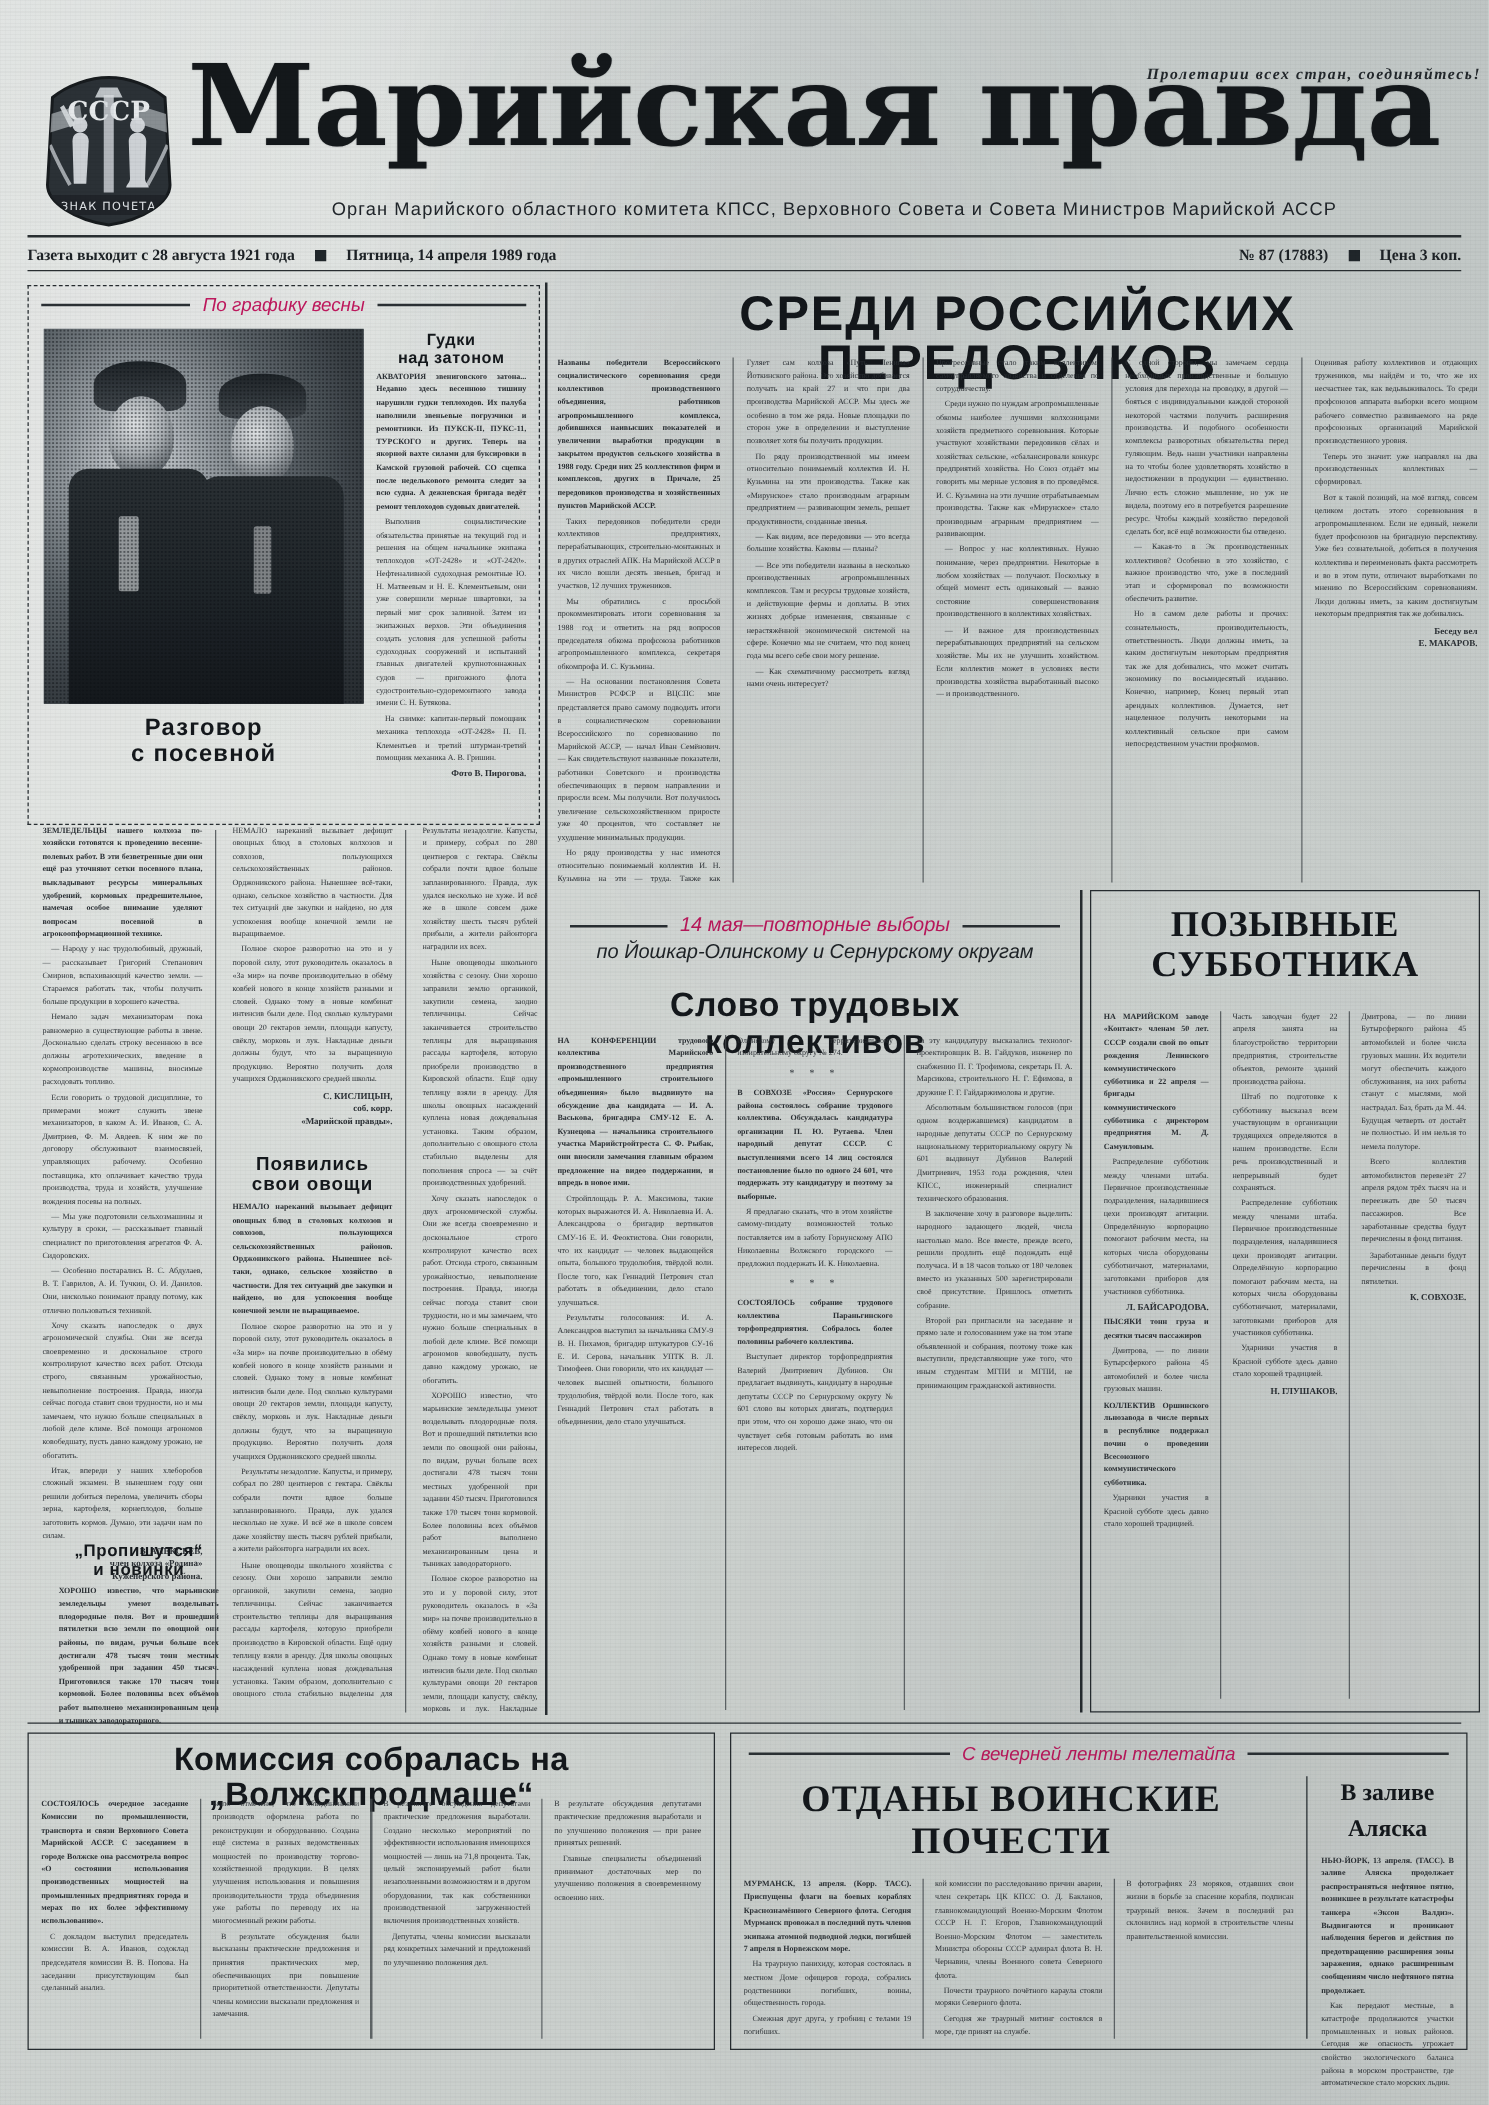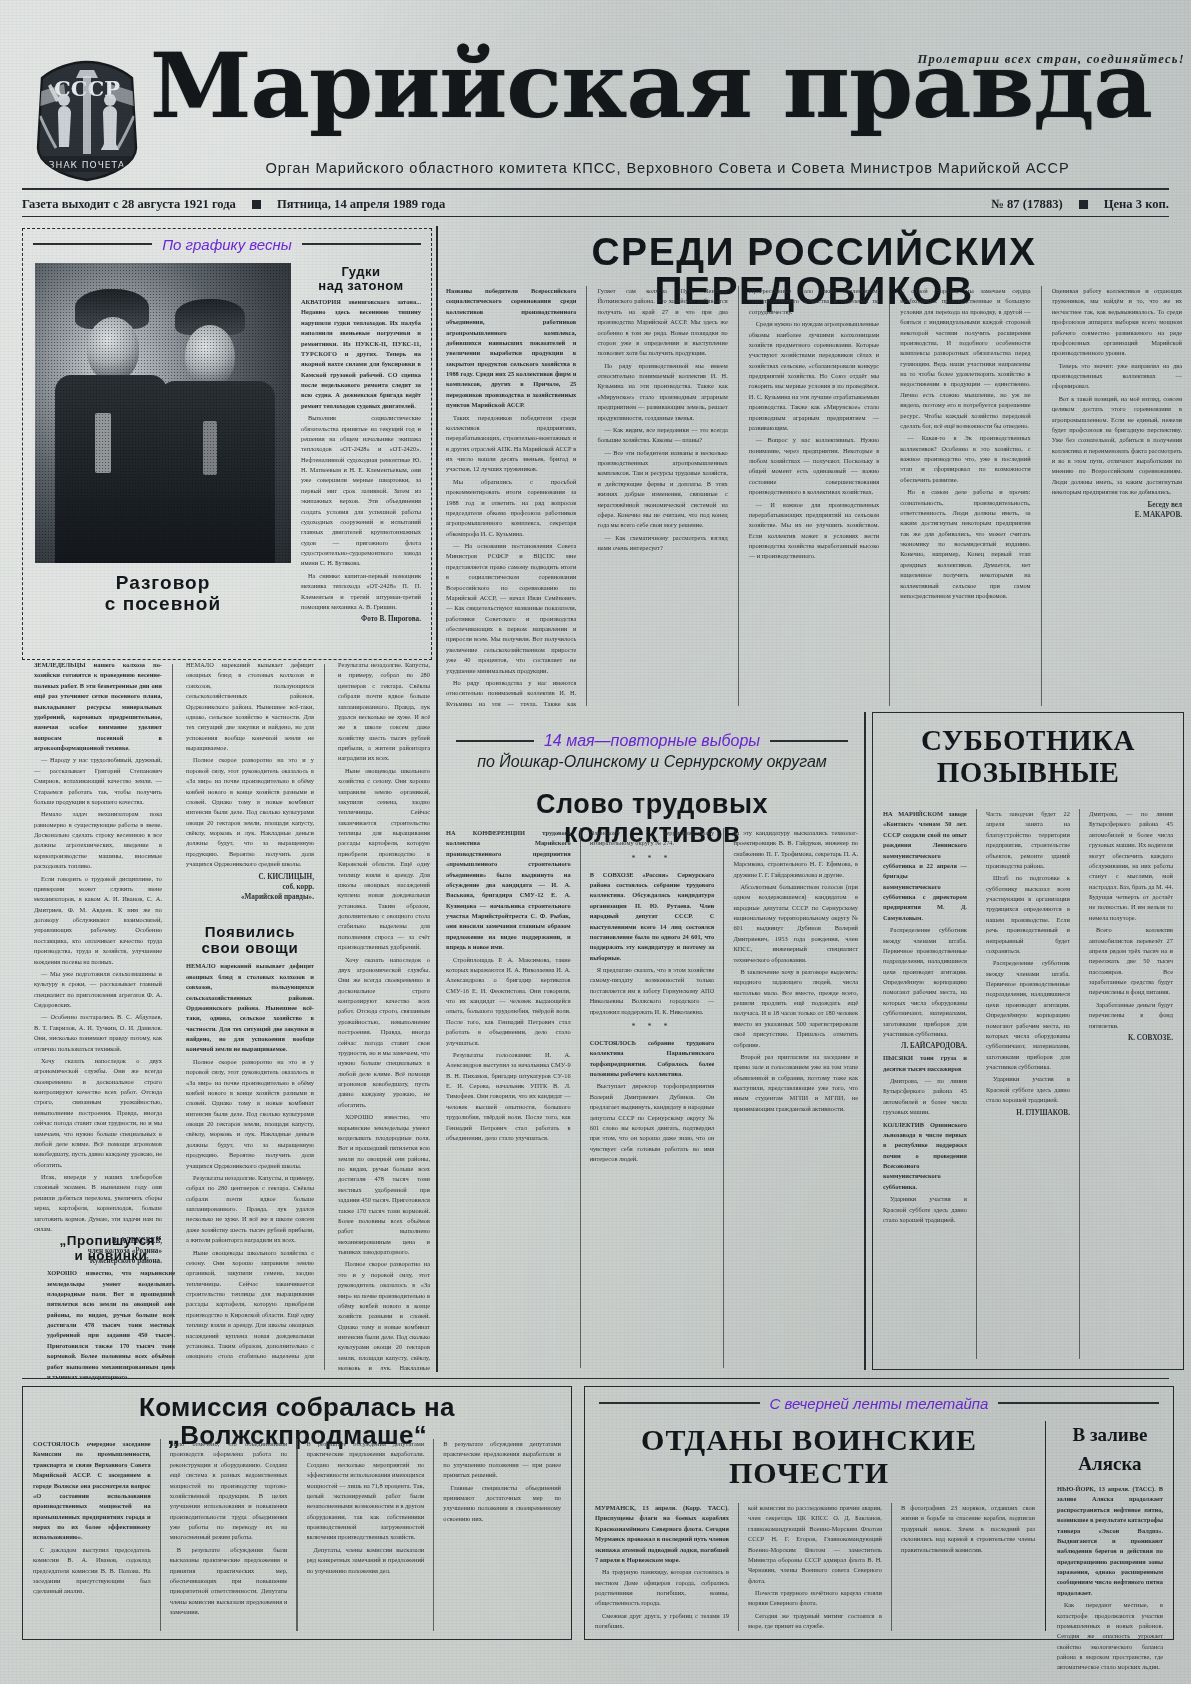--- a/index.html
+++ b/index.html
@@ -95,21 +95,21 @@
   .block{position:absolute;}
   .framed{
     border:1.6px solid #262c30;
     background:rgba(255,255,255,.035);
   }
   .framed.dotted{border-style:dashed;}
 
   .kicker{
     position:relative;text-align:center;
     font-family:"Liberation Sans", sans-serif;
-    font-style:italic;font-size:15px;color:#6d28d9;
+    font-style:italic;font-size:15px;color:#be185d;
     padding:0 10px;display:flex;align-items:center;gap:10px;justify-content:center;
   }
   .kicker .ln{flex:1;height:1.5px;background:#2a3034;}
   .kicker .kx{white-space:nowrap;}
 
   .hl-sans{
     font-family:"Liberation Sans", sans-serif;
     font-weight:700;color:#14181c;text-align:center;line-height:1.08;
     letter-spacing:.5px;
   }
@@ -402,22 +402,22 @@
         <p>В заключение хочу в разговоре выделить: народного задающего людей, числа настолько мало. Все вместе, прежде всего, решили продлить ещё подождать ещё получаса. И в 18 часов только от 180 человек вместо из указанных 500 зарегистрировали своё присутствие. Пришлось отметить собрание.</p>
         <p>Второй раз пригласили на заседание и прямо зале и голосованием уже на том этапе объявленной и собрания, поэтому тоже как выступили, представляющие уже того, что иным студентам МГПИ и МГПИ, не принимающим гражданской активности.</p>
       </div>
     </div>
   </div>
 
   <div class="vrule" style="left:864px;top:712px;width:1.6px;height:658px;background:#262c30;opacity:1;"></div>
 
   <div class="block framed" style="left:872px;top:712px;width:310px;height:656px;">
     <div class="hl-serif" style="font-size:29px;margin-top:12px;letter-spacing:.5px;">
+      <div>ПОЗЫВНЫЕ</div>
       <div>СУББОТНИКА</div>
-      <div>ПОЗЫВНЫЕ</div>
     </div>
 
     <div style="position:absolute;left:10px;top:96px;right:10px;bottom:10px;display:flex;gap:9px;">
       <div class="col-text" style="flex:1;overflow:hidden;">
         <p class="noind"><span class="lead">НА МАРИЙСКОМ заводе «Контакт» членам 50 лет. СССР создали свой по опыт рождения Ленинского коммунистического субботника и 22 апреля — бригады коммунистического субботника с директором предприятия М. Д. Самуиловым.</span></p>
         <p>Распределение субботник между членами штаба. Первичное производственные подразделения, наладившиеся цехи производят агитации. Определённую корпорацию помогают рабочим места, на которых числа оборудованы субботничают, материалами, заготовками приборов для участников субботника.</p>
         <p class="byline">Л. БАЙСАРОДОВА.</p>
         <p class="noind"><span class="lead">ПЫСЯКИ тонн груза и десятки тысяч пассажиров</span></p>
         <p>Дмитрова, — по линии Бутырсферкого района 45 автомобилей и более числа грузовых машин.</p>
         <p class="noind"><span class="lead">КОЛЛЕКТИВ Оршинского льнозавода в числе первых в республике поддержал почин о проведении Всесоюзного коммунистического субботника.</span></p>

